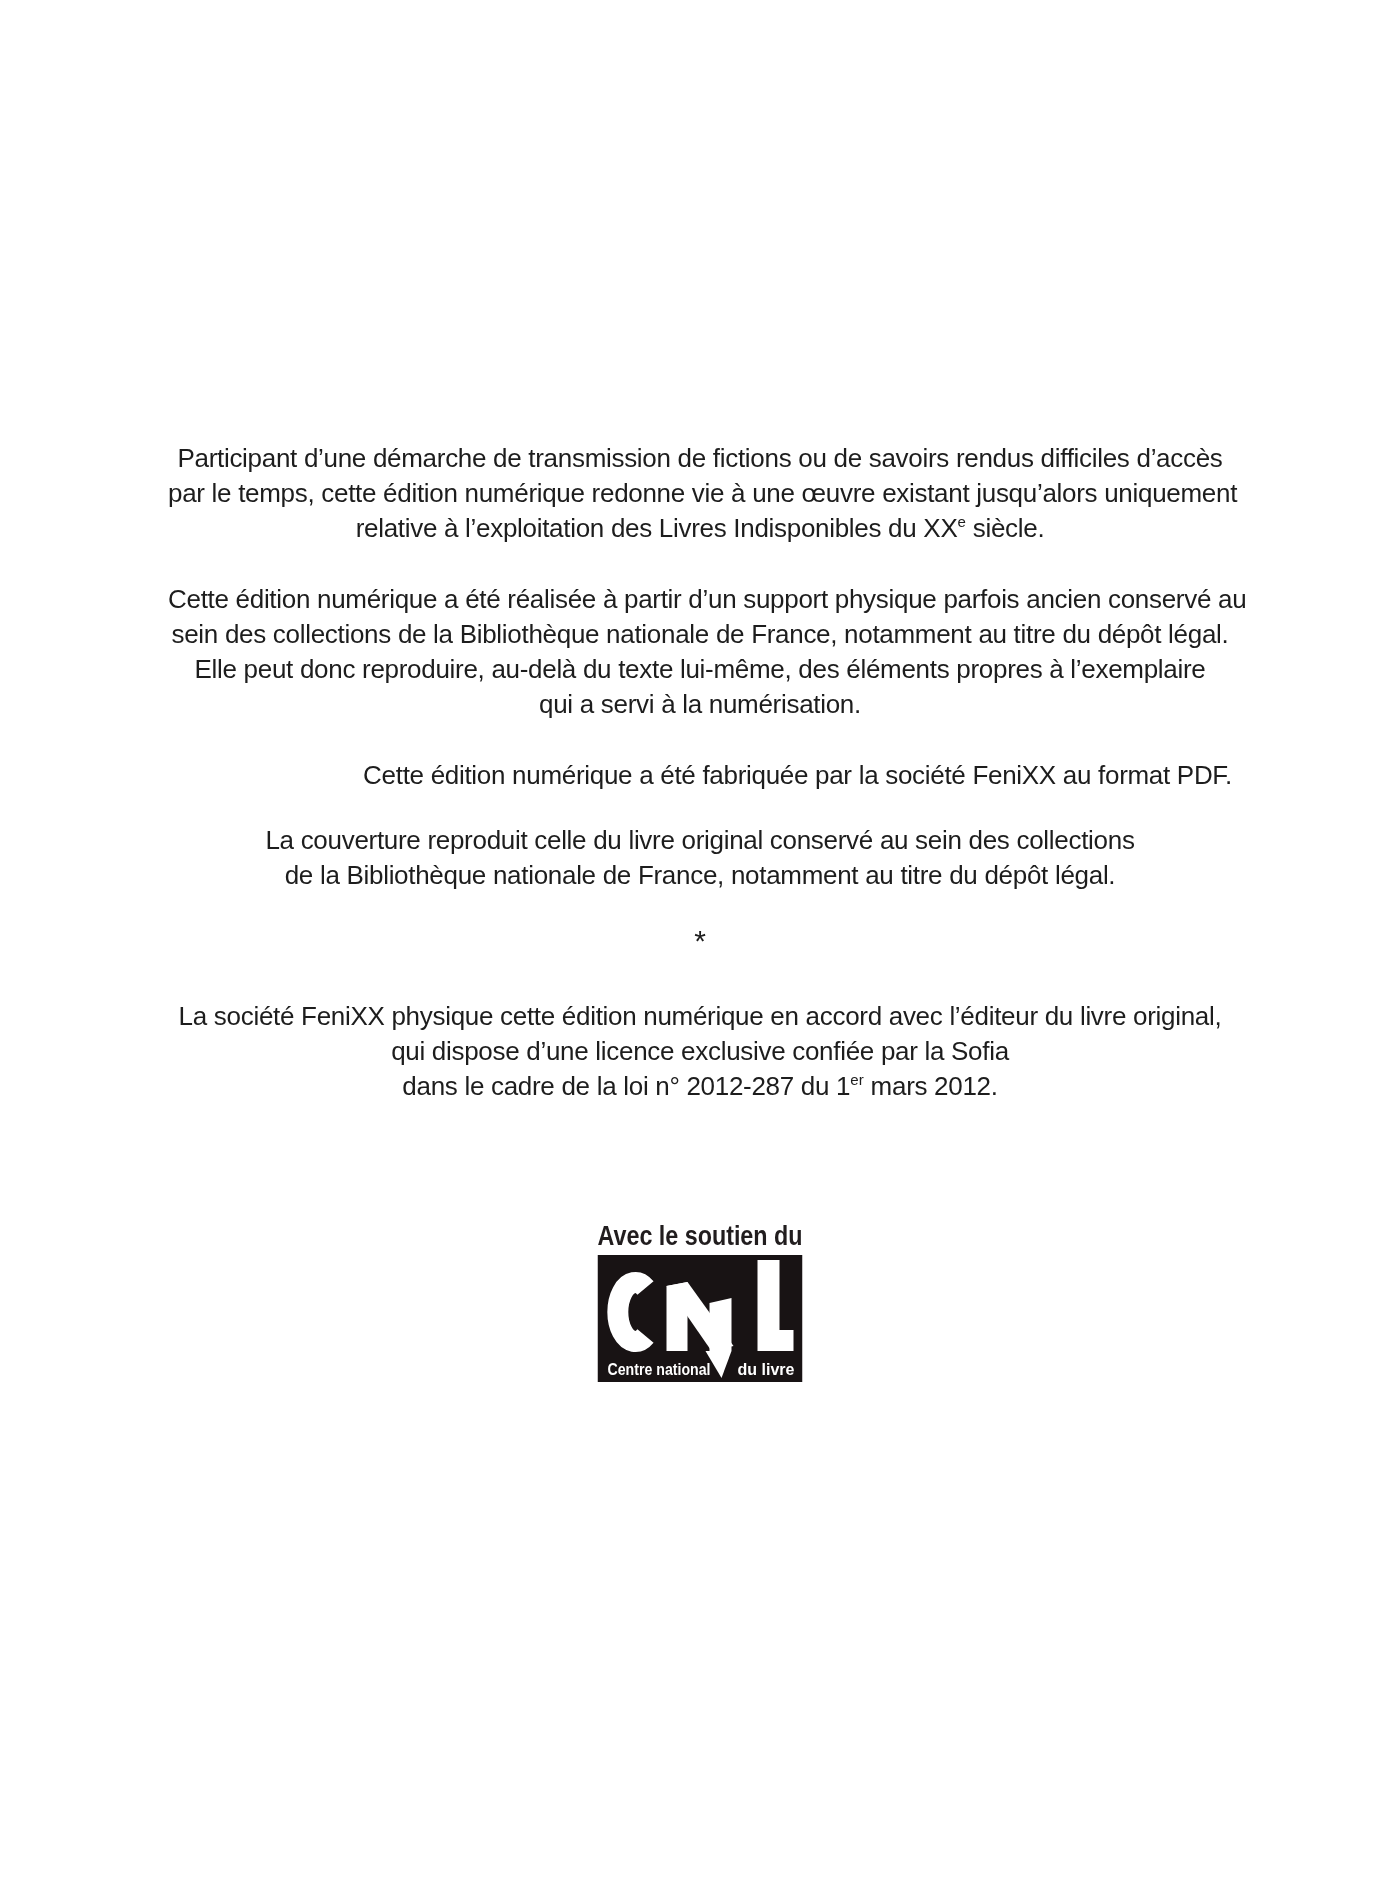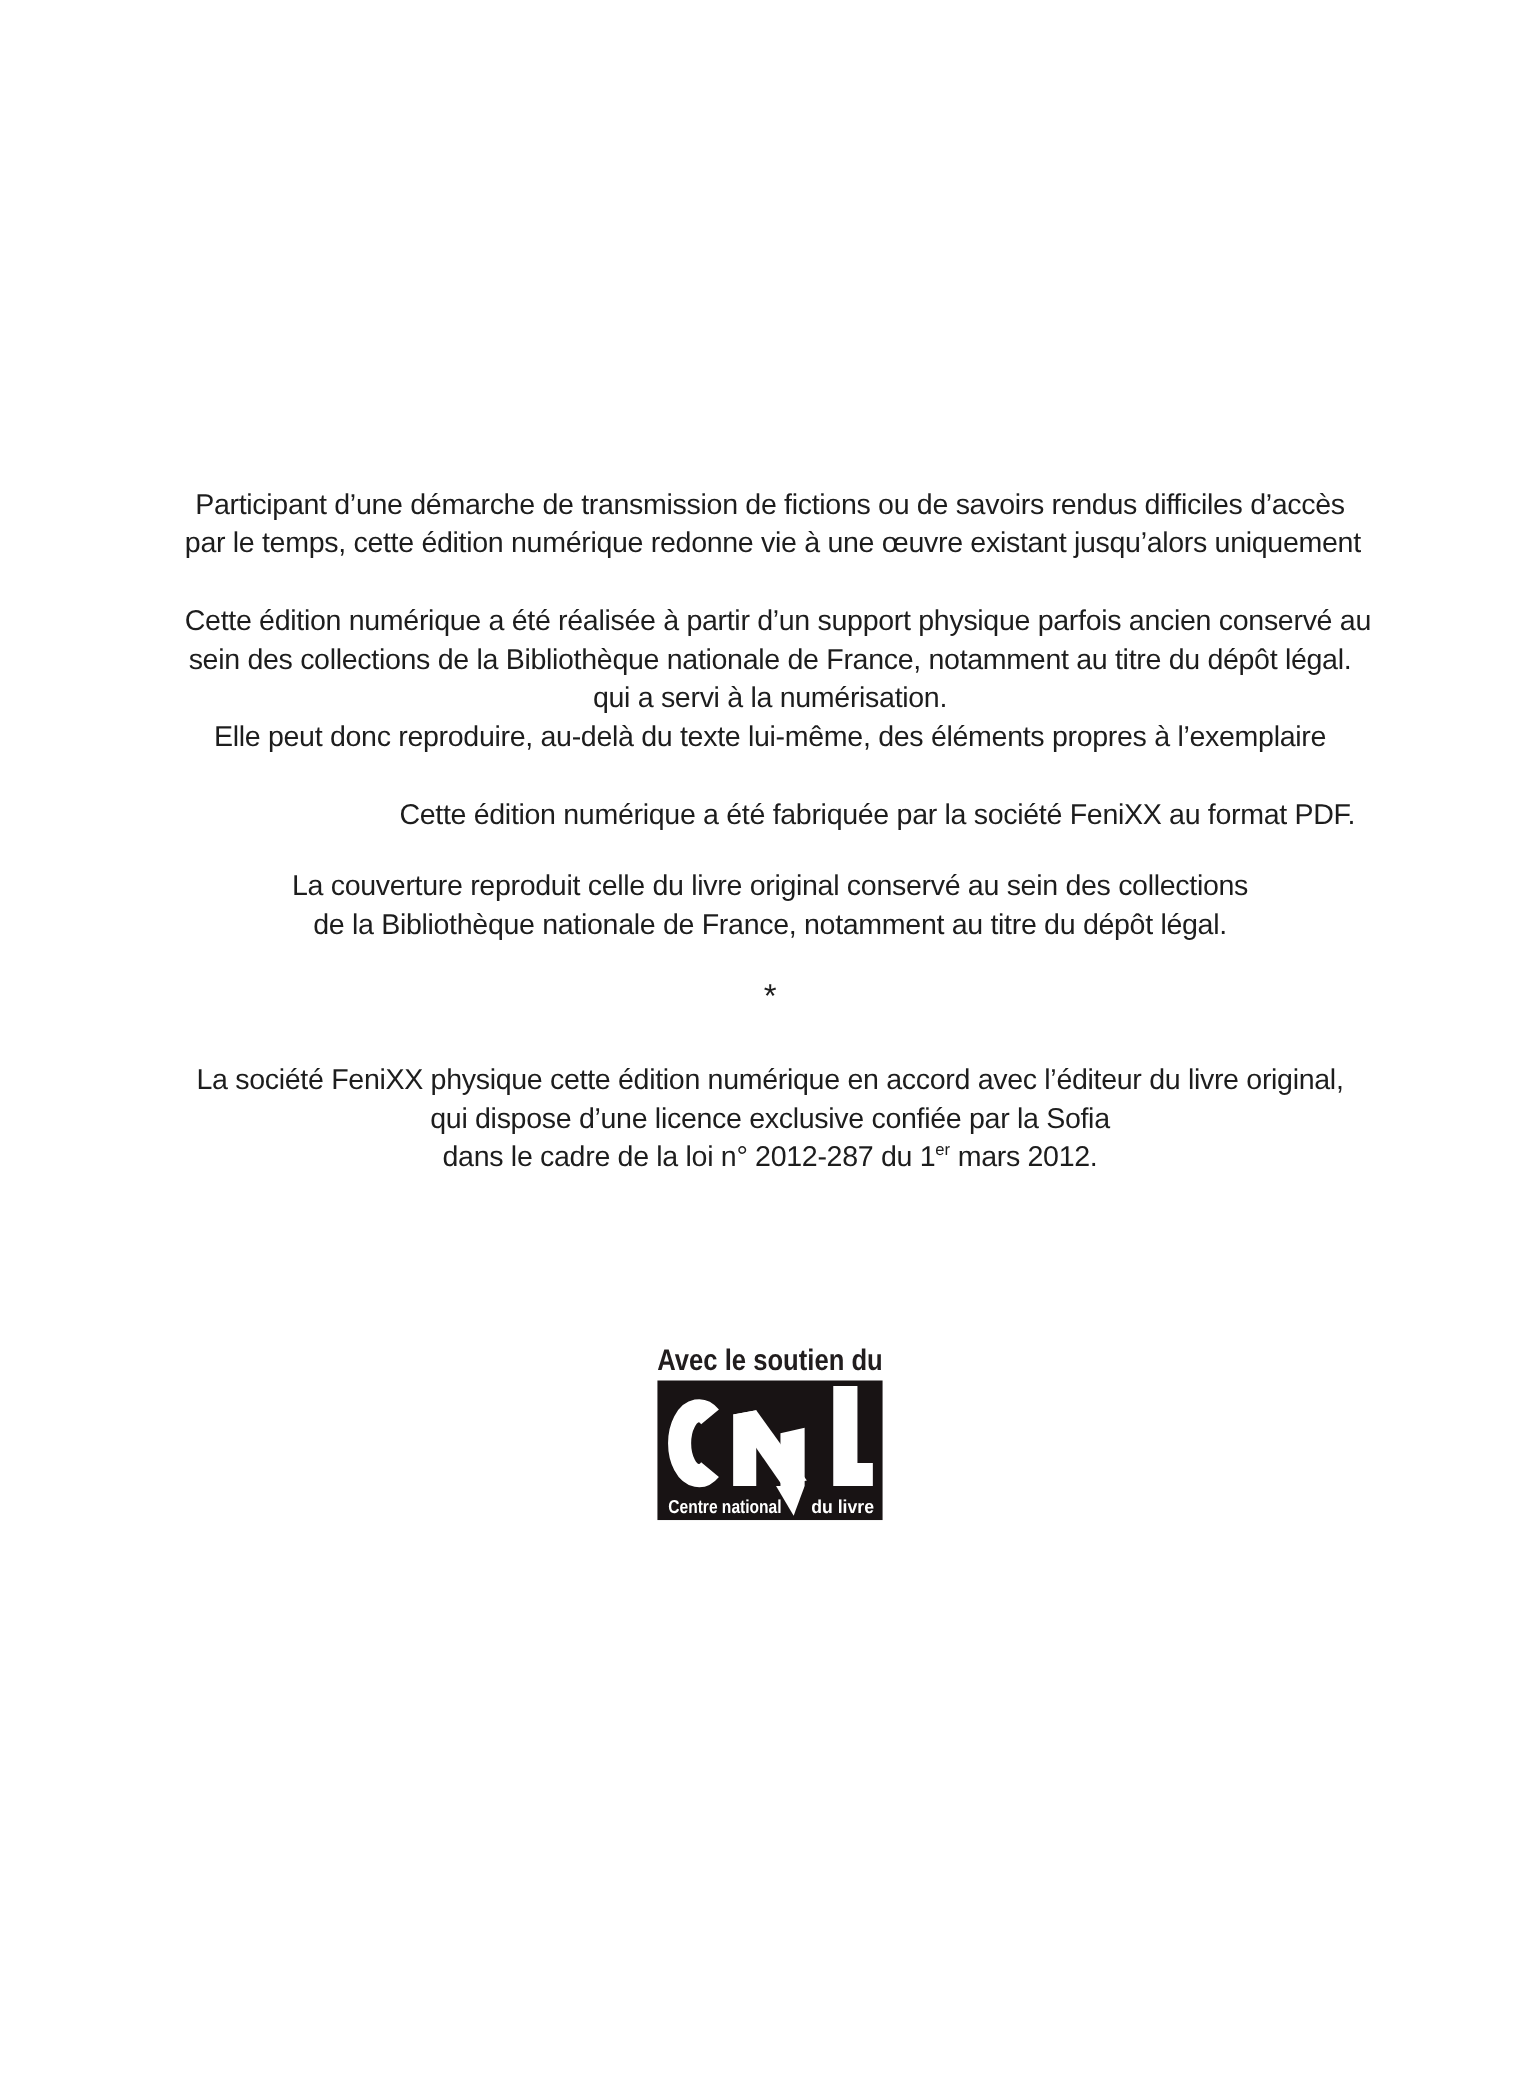--- a/index.html
+++ b/index.html
@@ -63,26 +63,27 @@
 </head>
 <body>
 
 <div class="page">
 
   <section class="notice">
     <div data-container="paragraphs-top">
         <div class="para">
           <div class="line">Participant d’une démarche de transmission de fictions ou de savoirs rendus difficiles d’accès</div>
           <div class="line">par le temps, cette édition numérique redonne vie à une œuvre existant jusqu’alors uniquement</div>
+          <div class="line">relative à l’exploitation des Livres Indisponibles du XX<sup>e</sup> siècle.</div>
         </div>
         <div class="para">
           <div class="line">Cette édition numérique a été réalisée à partir d’un support physique parfois ancien conservé au</div>
           <div class="line">sein des collections de la Bibliothèque nationale de France, notamment au titre du dépôt légal.</div>
+          <div class="line">Elle peut donc reproduire, au-delà du texte lui-même, des éléments propres à l’exemplaire</div>
           <div class="line">qui a servi à la numérisation.</div>
-          <div class="line">Elle peut donc reproduire, au-delà du texte lui-même, des éléments propres à l’exemplaire</div>
         </div>
         <div class="para">
           <div class="line">Cette édition numérique a été fabriquée par la société FeniXX au format PDF.</div>
         </div>
         <div class="para">
           <div class="line">La couverture reproduit celle du livre original conservé au sein des collections</div>
           <div class="line">de la Bibliothèque nationale de France, notamment au titre du dépôt légal.</div>
         </div>
       </div>
     <div class="separator">*</div>

